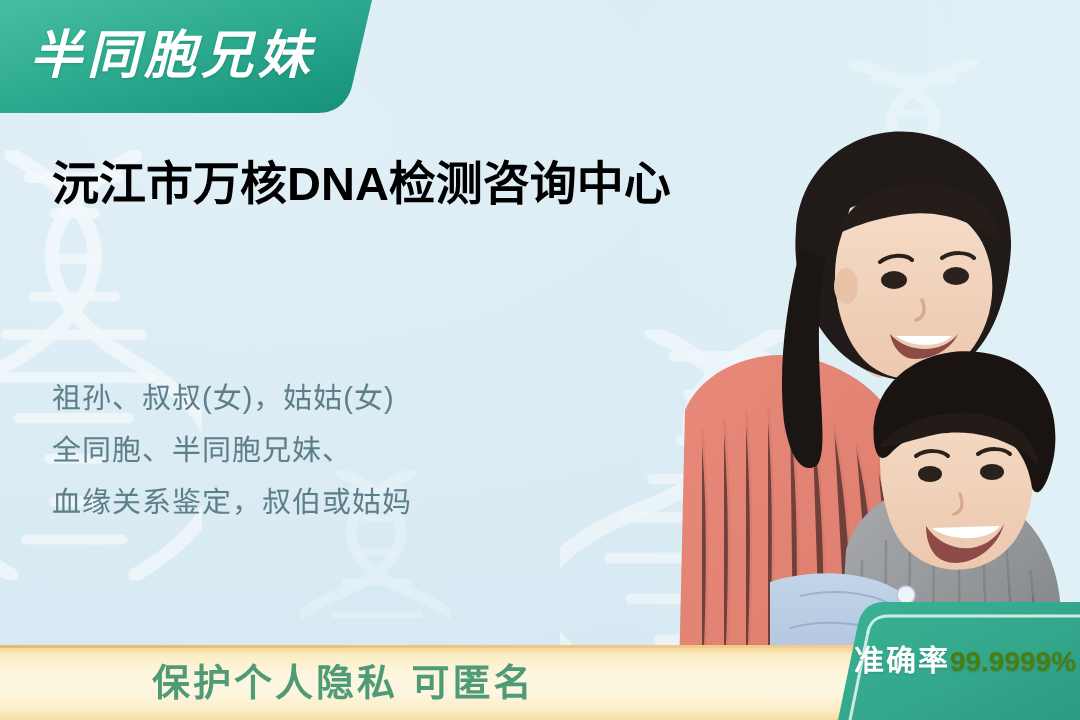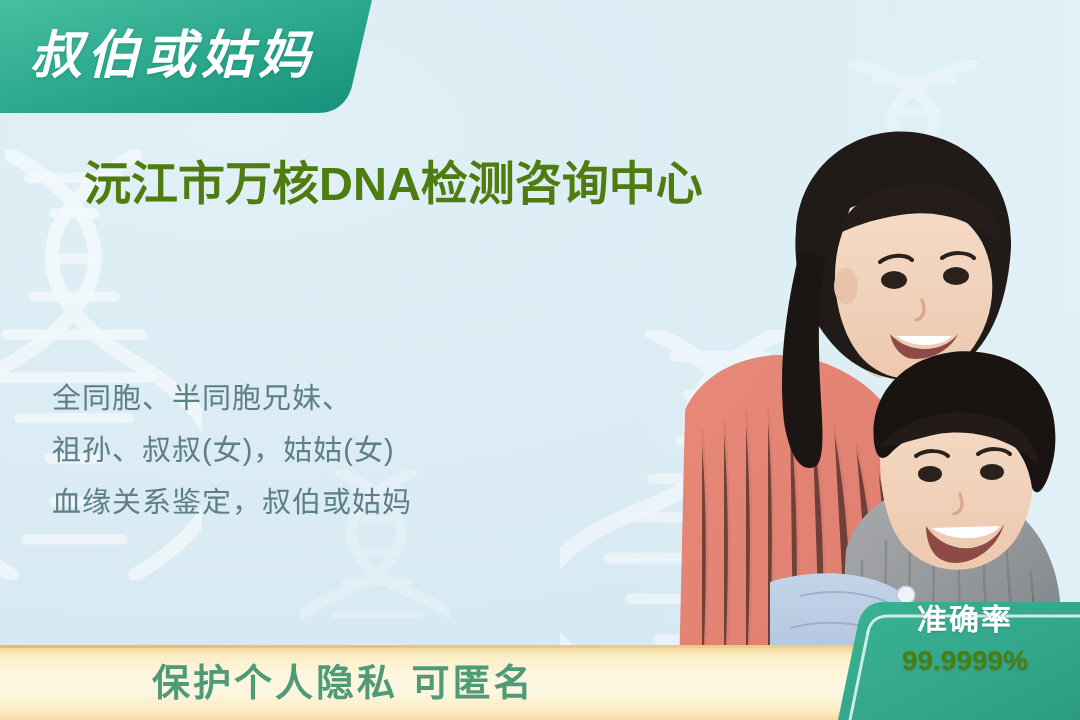--- a/index.html
+++ b/index.html
@@ -83,27 +83,26 @@
     font-style: italic;
     white-space: nowrap;
     text-shadow: 0 1px 3px rgba(0,70,55,.25);
   }
 
   
   .headline {
     position: absolute;
     left: 52px;
     top: 153px;
-    color: #4d7c0f;
+    color: #000000;
     font-size: 47px;
     line-height: 62px;
     font-weight: 700;
     letter-spacing: 0px;
     white-space: nowrap;
-    margin-left: 32px;
   }
 
   
   .service-list {
     position: absolute;
     left: 52px;
     top: 372px;
     color: #5d7f88;
     font-size: 29px;
     line-height: 52px;
@@ -156,23 +155,22 @@
     width: 252px;
     height: 118px;
   }
   .badge-shape { position: absolute; inset: 0; }
   .badge-shape svg { display: block; width: 100%; height: 100%; }
   .badge-inner {
     position: absolute;
     left: 0; top: 0;
     width: 100%; height: 100%;
     display: flex;
-    flex-direction: column;
     align-items: center;
-    justify-content: flex-start;
+    justify-content: center;
     padding-left: 22px;
     box-sizing: border-box;
   }
   .badge-label {
     color: #ffffff;
     font-size: 30px;
     line-height: 36px;
     font-weight: 700;
     letter-spacing: 2px;
     white-space: nowrap;
@@ -394,28 +392,28 @@
         <defs>
           <linearGradient id="tabGrad" x1="0" y1="0" x2="1" y2="1">
             <stop offset="0%" stop-color="#46bfa1"></stop>
             <stop offset="55%" stop-color="#29a68c"></stop>
             <stop offset="100%" stop-color="#15907b"></stop>
           </linearGradient>
         </defs>
         <path d="M0 0 L372 0 L352 86 C 348 102, 336 113, 318 113 L0 113 Z" fill="url(#tabGrad)"></path>
       </svg>
     </div>
-    <div class="brand-text">叔伯或姑妈</div>
+    <div class="brand-text">半同胞兄妹</div>
   </div>
 
   <div class="headline">沅江市万核DNA检测咨询中心</div>
 
   <div class="service-list">
+    <span class="line">祖孙、叔叔(女)，姑姑(女)</span>
     <span class="line">全同胞、半同胞兄妹、</span>
-    <span class="line">祖孙、叔叔(女)，姑姑(女)</span>
     <span class="line">血缘关系鉴定，叔伯或姑妈</span>
   </div>
 
   <div class="bottom-bar">
     <div class="privacy-text">保护个人隐私 可匿名</div>
   </div>
 
   <div class="accuracy-badge">
     <div class="badge-shape">
       <svg viewBox="0 0 252 118" xmlns="http://www.w3.org/2000/svg" preserveAspectRatio="none">

